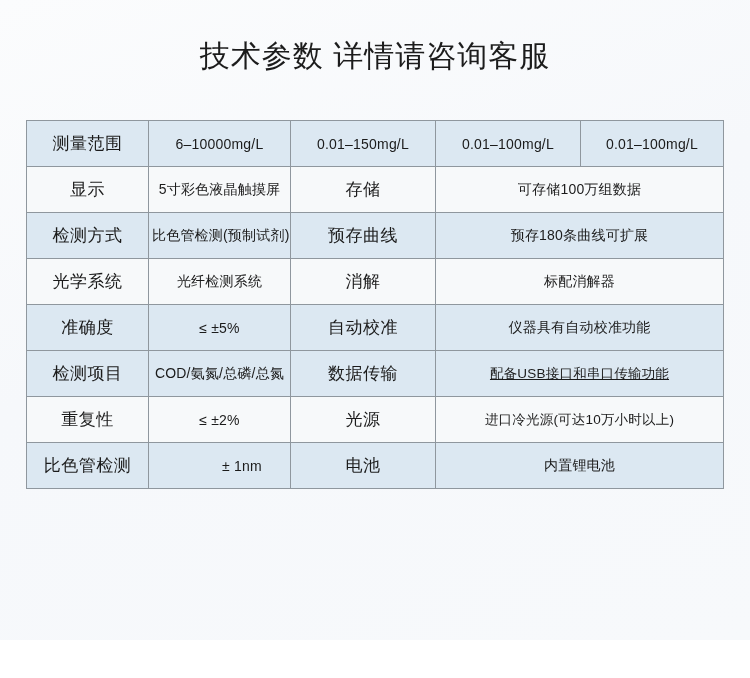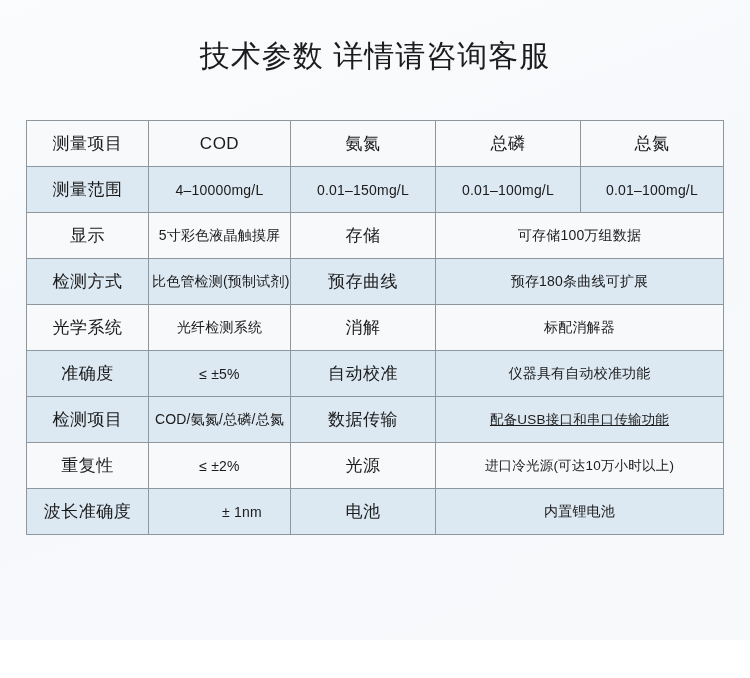--- a/index.html
+++ b/index.html
@@ -111,31 +111,24 @@
   <table id="spec-table">
     <colgroup>
       <col style="width:122px">
       <col style="width:142px">
       <col style="width:145px">
       <col style="width:145px">
       <col style="width:143px">
     </colgroup>
     <tbody>
 
-      <tr class="row-light">
-        <td class="label-cell">测量项目</td>
-        <td class="head-cell">COD</td>
-        <td class="head-cell">氨氮</td>
-        <td class="head-cell">总磷</td>
-        <td class="head-cell">总氮</td>
-      </tr>
 
       <tr class="row-blue">
         <td class="label-cell">测量范围</td>
-        <td class="value-cell">4–10000mg/L</td>
+        <td class="value-cell">6–10000mg/L</td>
         <td class="value-cell">0.01–150mg/L</td>
         <td class="value-cell">0.01–100mg/L</td>
         <td class="value-cell">0.01–100mg/L</td>
       </tr>
 
       <tr class="row-light">
         <td class="label-cell" style="width: 122px;">显示</td>
         <td class="value-cell" colspan="1" style="width:204px">5寸彩色液晶触摸屏</td>
         <td class="midlabel-cell" style="width: 124px;">存储</td>
         <td class="value-cell" colspan="2" style="width: 247px;">可存储100万组数据</td>
@@ -171,21 +164,21 @@
       </tr>
 
       <tr class="row-light">
         <td class="label-cell" style="width: 122px;">重复性</td>
         <td class="value-cell" style="width: 204px;">≤ ±2%</td>
         <td class="midlabel-cell" style="width: 124px;">光源</td>
         <td class="value-cell wide-value" colspan="2" style="width: 247px;">进口冷光源(可达10万小时以上)</td>
       </tr>
 
       <tr class="row-blue">
-        <td class="label-cell" style="width: 122px;">波长准确度</td>
+        <td class="label-cell" style="width: 122px;">比色管检测</td>
         <td class="value-cell" style="width: 204px; padding-left: 48px;">± 1nm</td>
         <td class="midlabel-cell" style="width: 124px;">电池</td>
         <td class="value-cell" colspan="2" style="width: 247px;">内置锂电池</td>
       </tr>
 
     </tbody>
   </table>
 
 </div>
 

